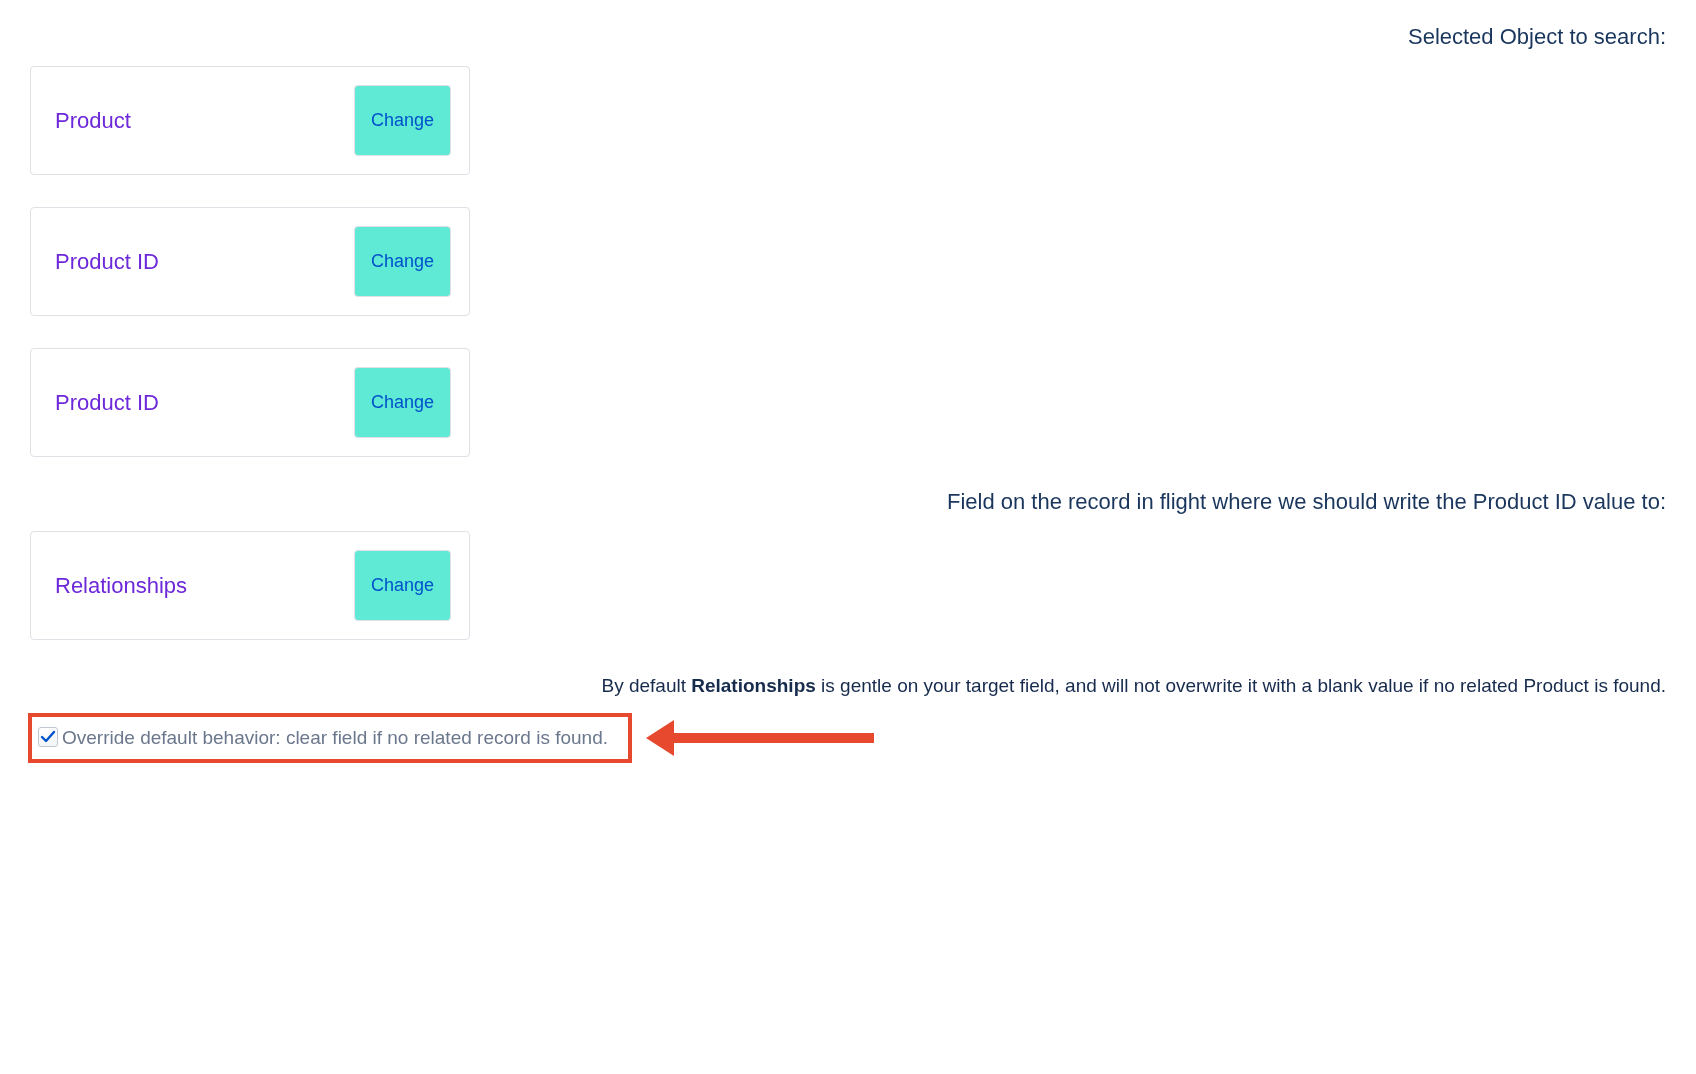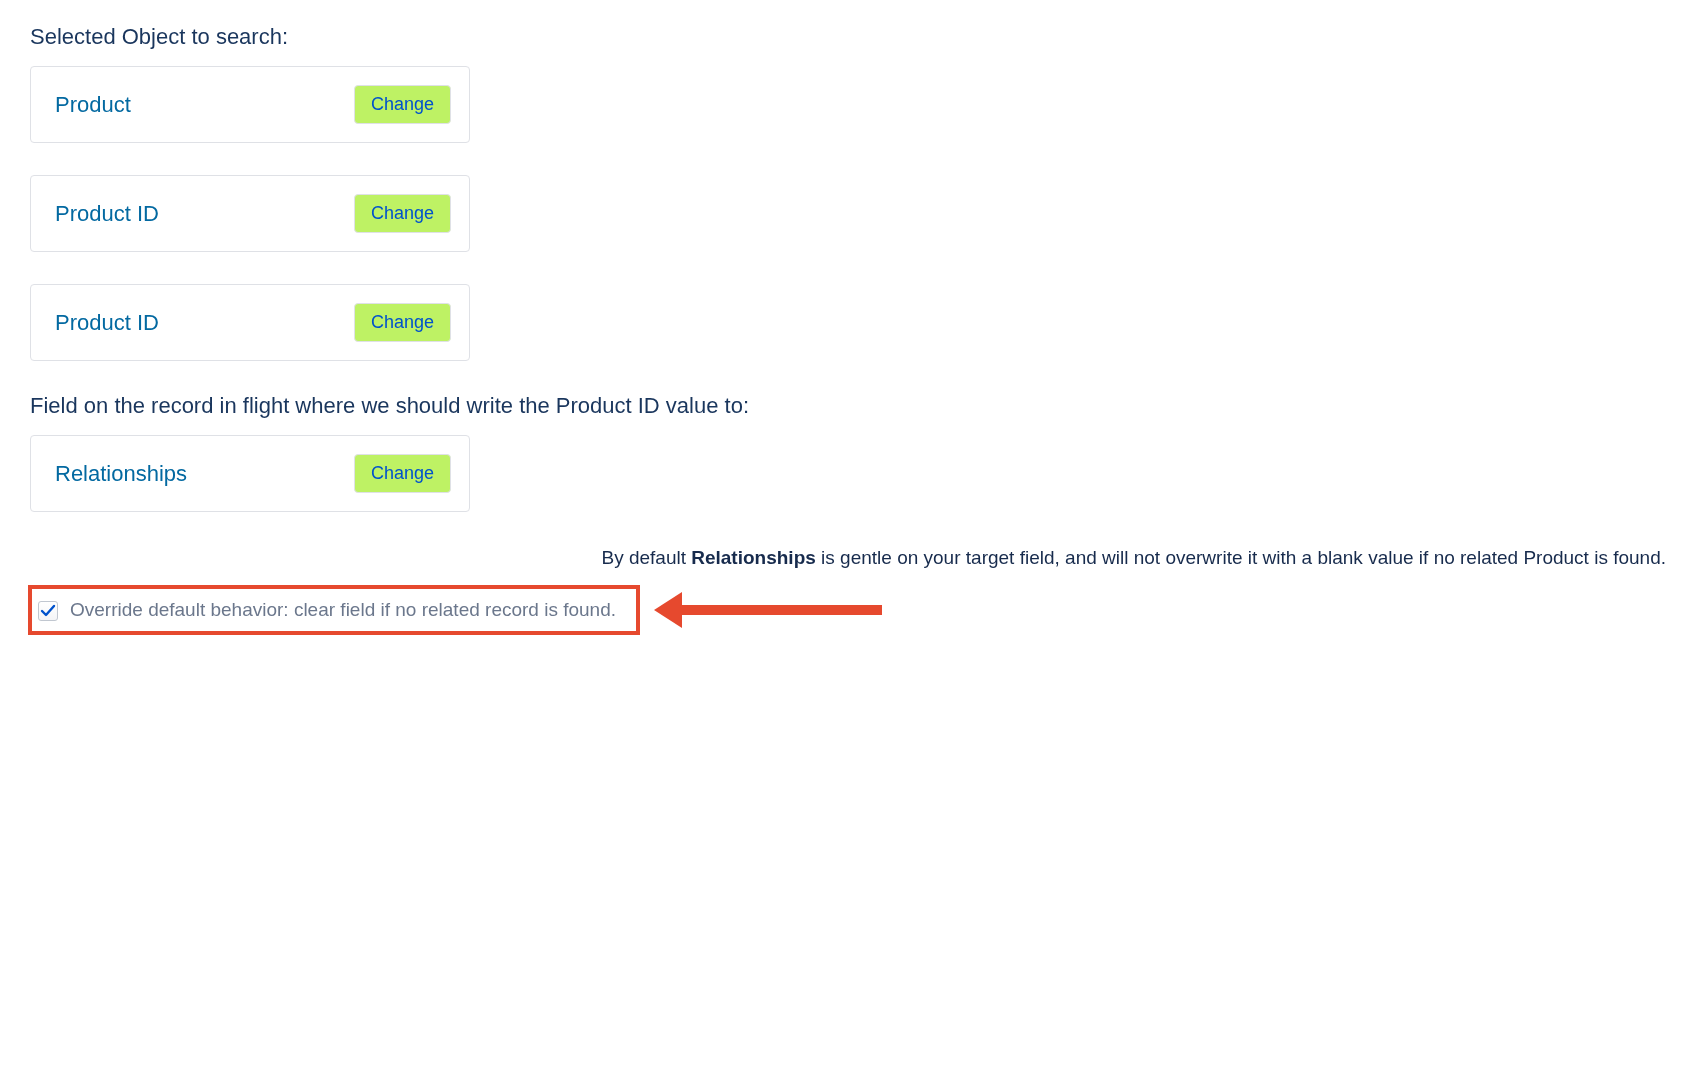--- a/index.html
+++ b/index.html
@@ -15,62 +15,63 @@
       max-width: 1636px;
     }
     .section {
       margin-bottom: 32px;
     }
     .label {
       font-size: 22px;
       color: #1a365d;
       font-weight: 500;
       margin: 0 0 16px 0;
+      text-align: right;
     }
     .field-box {
       display: flex;
       align-items: center;
       justify-content: space-between;
       width: 440px;
       border: 1px solid #dfe1e6;
       border-radius: 4px;
       padding: 18px 18px 18px 24px;
       background: #ffffff;
     }
     .field-value {
-      color: #0369a1;
+      color: #6d28d9;
       font-size: 22px;
       font-weight: 500;
       flex: 1;
     }
     .change-btn {
-      background: #bef264;
+      background: #5eead4;
       border: 1px solid #dfe1e6;
       border-radius: 4px;
       color: #0052cc;
       font-size: 18px;
-      padding: 8px 16px;
+      padding: 24px 16px;
       cursor: pointer;
       font-weight: 400;
     }
     .desc-text {
       font-size: 19px;
       color: #172b4d;
       margin: 24px 0 12px 18px;
       line-height: 1.5;
       text-align: right;
     }
     .desc-text strong {
       font-weight: 700;
     }
     .override-row {
       position: relative;
       display: inline-flex;
-      align-items: flex-end;
-      gap: 12px;
+      align-items: flex-start;
+      gap: 4px;
       padding: 10px 20px 10px 6px;
       border: 4px solid #e6492e;
       margin-left: -2px;
     }
     .override-checkbox {
       width: 20px;
       height: 20px;
       border: 1px solid #c1c7d0;
       border-radius: 3px;
       background: linear-gradient(#fff,#f4f5f7);

